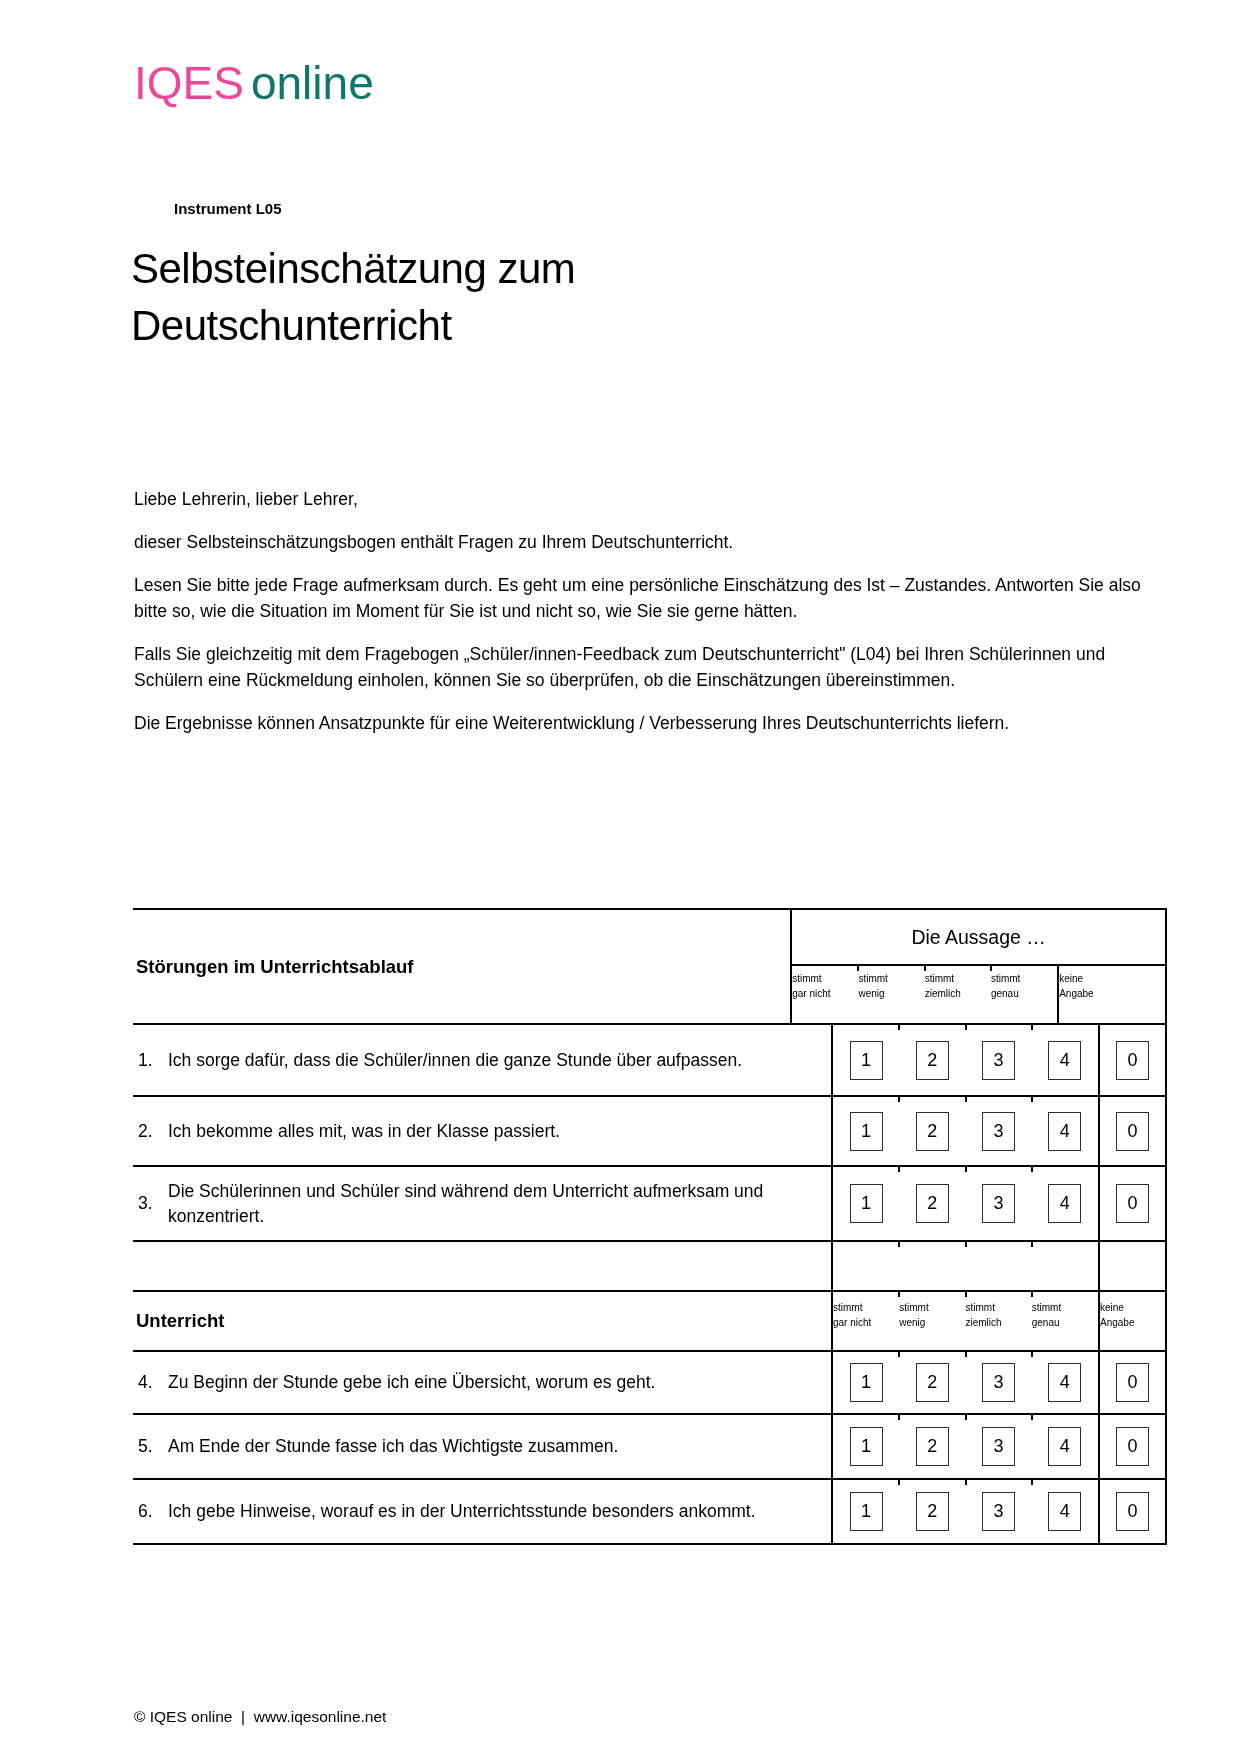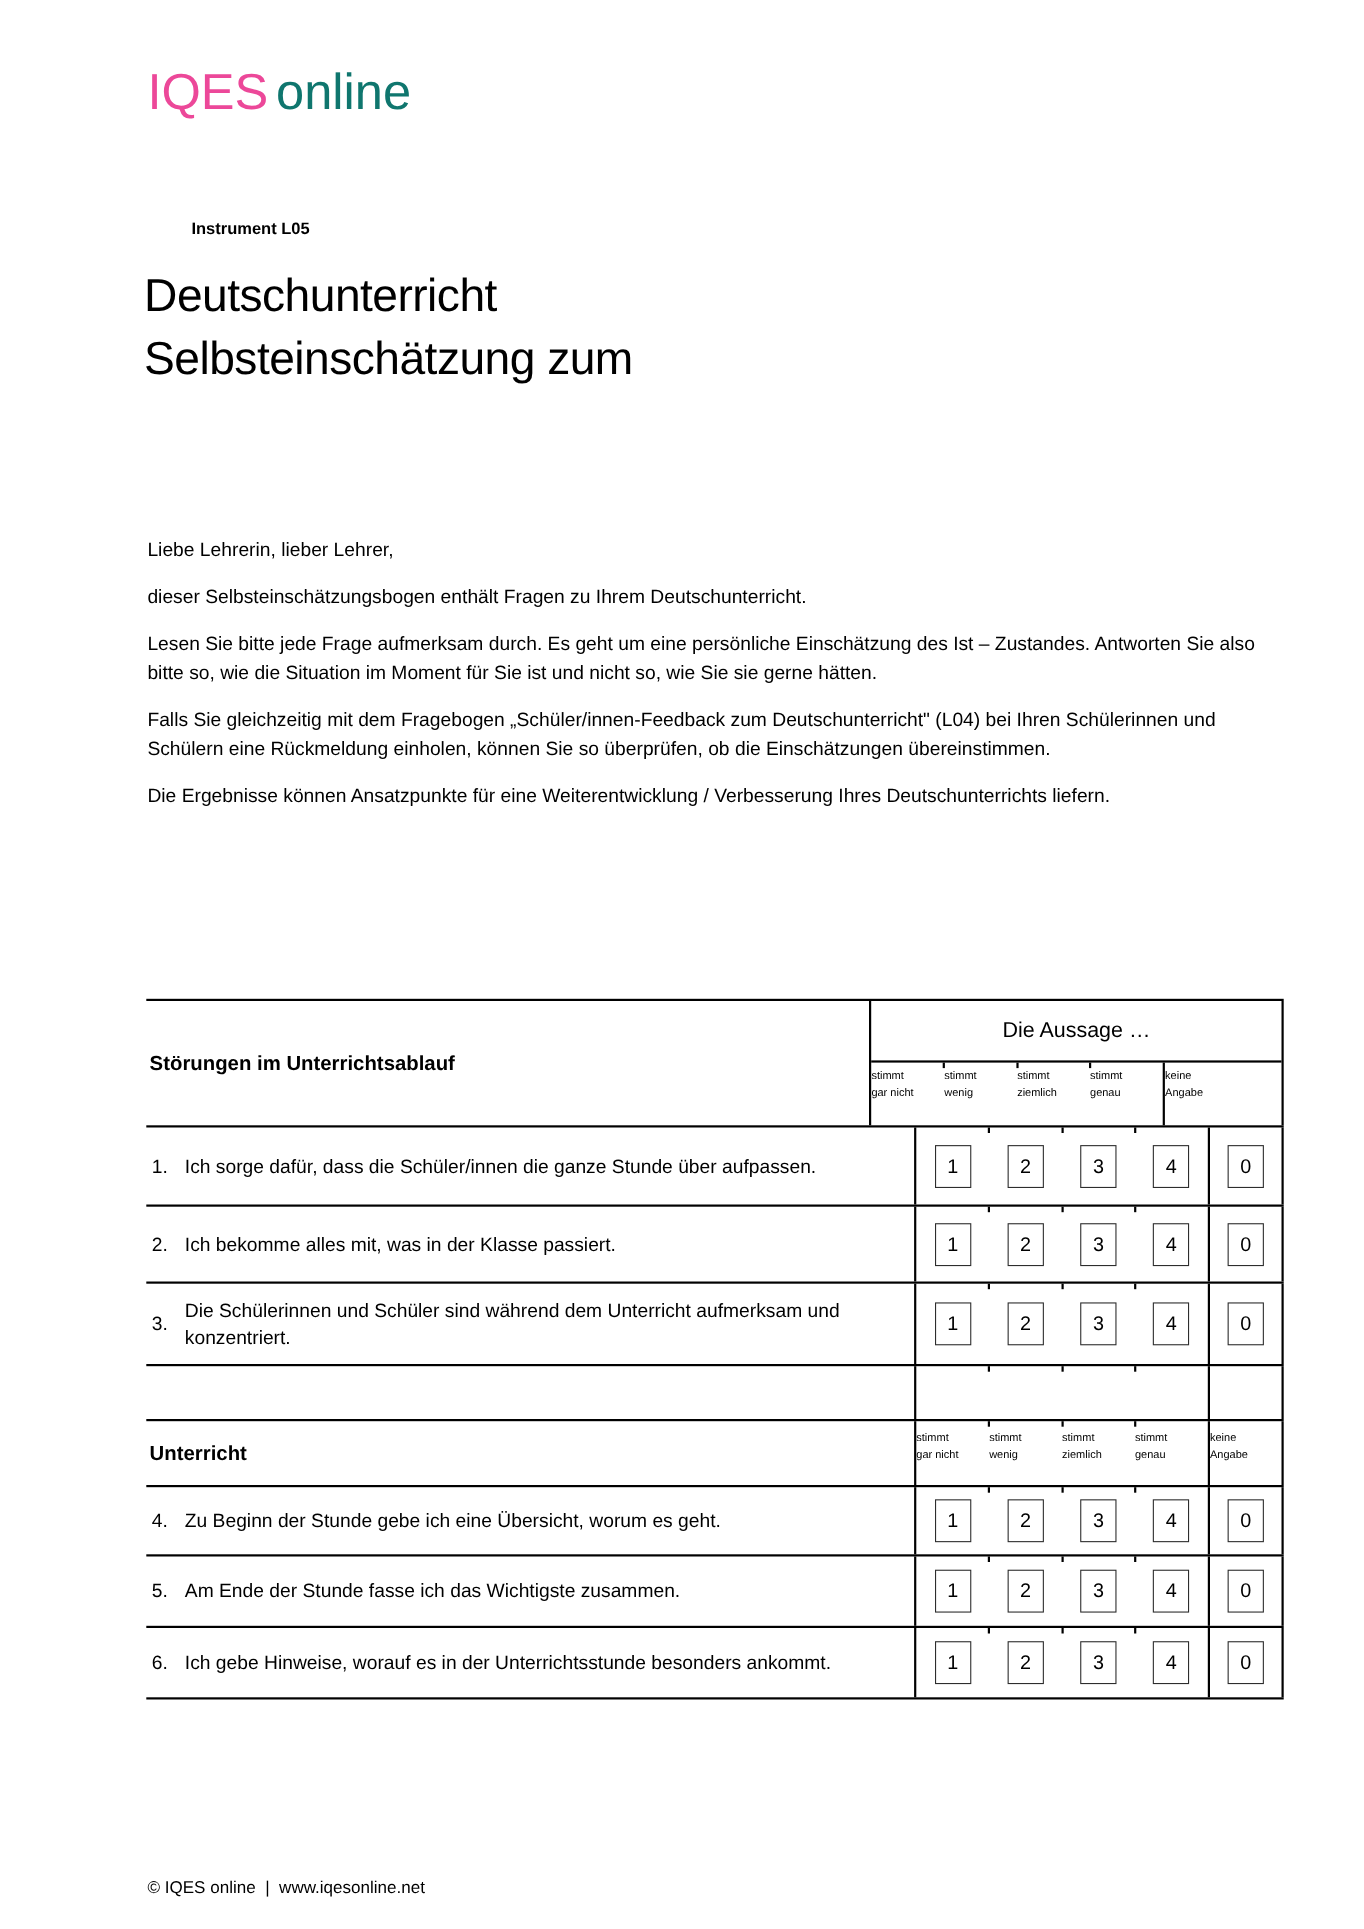--- a/index.html
+++ b/index.html
@@ -69,22 +69,22 @@
 
 <div class="page">
 
   <div class="logo">
     <span class="iqes">IQES</span><span class="online">online</span>
   </div>
 
   <div class="instrument">Instrument L05</div>
 
   <div class="doc-title">
+    <div>Selbsteinschätzung zum</div>
     <div>Deutschunterricht</div>
-    <div>Selbsteinschätzung zum</div>
   </div>
 
   <div class="intro">
     <p>Liebe Lehrerin, lieber Lehrer,</p>
     <p>dieser Selbsteinschätzungsbogen enthält Fragen zu Ihrem Deutschunterricht.</p>
     <p>Lesen Sie bitte jede Frage aufmerksam durch. Es geht um eine persönliche Einschätzung des Ist – Zustandes. Antworten Sie also bitte so, wie die Situation im Moment für Sie ist und nicht so, wie Sie sie gerne hätten.</p>
     <p>Falls Sie gleichzeitig mit dem Fragebogen „Schüler/innen-Feedback zum Deutschunterricht" (L04) bei Ihren Schülerinnen und Schülern eine Rückmeldung einholen, können Sie so überprüfen, ob die Einschätzungen übereinstimmen.</p>
     <p>Die Ergebnisse können Ansatzpunkte für eine Weiterentwicklung / Verbesserung Ihres Deutschunterrichts liefern.</p>
   </div>
 

